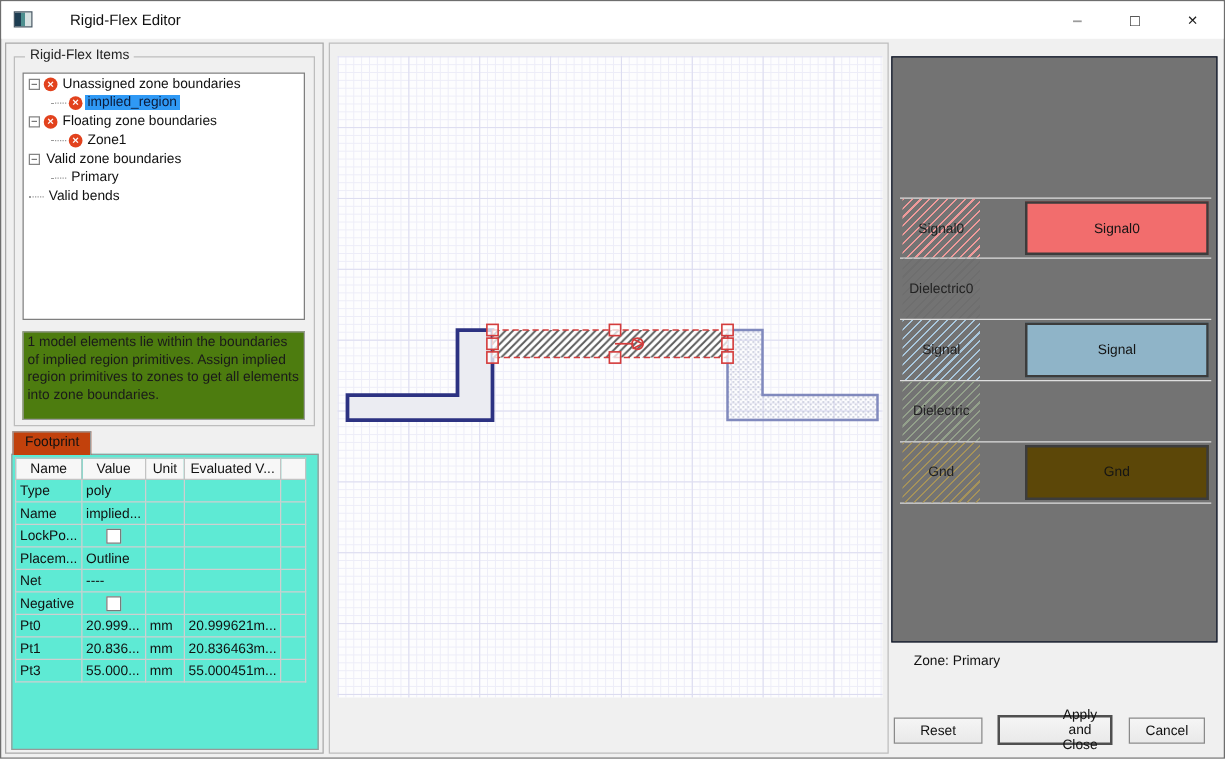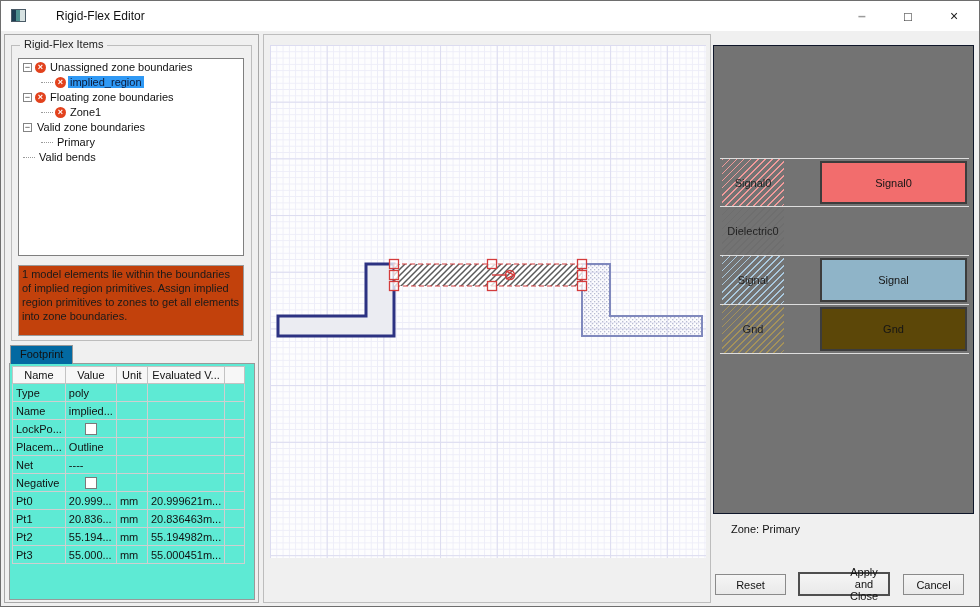--- a/index.html
+++ b/index.html
@@ -34,26 +34,26 @@
   .stub { display:inline-block; width:12px; border-top:1px dotted #9a9a9a; margin:0 2px 0 4px; flex:none; }
   .expander { display:inline-block; width:9px; height:9px; border:1px solid #848484; background:#fff;
               font-size:9px; line-height:7px; text-align:center; color:#333; margin:0 3px 0 4px; flex:none; }
   .err-icon { display:inline-block; width:11px; height:11px; border-radius:50%; background:#e2421d;
               color:#fff; font-size:9px; font-weight:bold; line-height:11px; text-align:center;
               margin-right:2px; flex:none; }
   .err-icon::before { content:"×"; }
   .tree-label { padding:0 2px; color:#111; }
   .tree-label.selected { background:#2f99f5; color:#0c1b3a; }
   .descbox { position:absolute; left:6px; top:219px; width:226px; height:71px;
-             border:1px solid #9a9a9a; background:#c2410c; font-size:11px; line-height:1.28;
+             border:1px solid #9a9a9a; background:#4d7c0f; font-size:11px; line-height:1.28;
              color:#1a1a1a; padding:1px 3px; }
 
   
   .fp-tab { position:absolute; left:5px; top:310px; height:19px; padding:2px 9px 0 9px;
-            background:#0369a1; border:1px solid #999; border-bottom:none; font-size:11px;
+            background:#c2410c; border:1px solid #999; border-bottom:none; font-size:11px;
             color:#111; z-index:2; }
   .fp-box { position:absolute; left:4px; top:328px; width:246px; height:237px;
             border:1px solid #999; background:#5eead4; }
   table.props { border-collapse:collapse; margin:2px 0 0 2px; table-layout:fixed; }
   table.props th { font-weight:normal; background:#f7f7f7; border:1px solid #c3c3c3;
                    font-size:11px; height:17px; text-align:center; color:#111; overflow:hidden; white-space:nowrap; }
   table.props td { border:1px solid #cfcfcf; font-size:11px; height:18px; padding:0 3px;
                    color:#111; overflow:hidden; white-space:nowrap; }
   .cb { width:12px; height:12px; border:1px solid #7a7a7a; background:#fff; margin:0 auto; }
 
@@ -225,27 +225,20 @@
               <td></td>
           </tr>
           <tr>
             <td>Pt1</td>
             <td>20.836...</td>
             <td>mm</td>
             <td>20.836463m...</td>
               <td></td>
           </tr>
           <tr>
-            <td>Pt2</td>
-            <td>55.194...</td>
-            <td>mm</td>
-            <td>55.194982m...</td>
-              <td></td>
-          </tr>
-          <tr>
             <td>Pt3</td>
             <td>55.000...</td>
             <td>mm</td>
             <td>55.000451m...</td>
               <td></td>
           </tr>
         </tbody>
       </table>
     </div>
   </div>
@@ -298,20 +291,23 @@
         <div class="layer-hatch" style="--hatch: #f09a9a;">Signal0</div>
         <div class="layer-box" style="background-color: rgb(242, 109, 109);">Signal0</div>
       </div>
       <div class="stack-row" style="height:49px">
         <div class="layer-hatch" style="--hatch: #6e6e6e;">Dielectric0</div>
       </div>
       <div class="stack-row" style="height:49px">
         <div class="layer-hatch" style="--hatch: #a9c8de;">Signal</div>
         <div class="layer-box" style="background-color: rgb(143, 180, 200);">Signal</div>
       </div>
+      <div class="stack-row" style="height:49px">
+        <div class="layer-hatch" style="--hatch: #93a08b;">Dielectric</div>
+      </div>
       <div class="stack-row" style="height:50px">
         <div class="layer-hatch" style="--hatch: #a5925a;">Gnd</div>
         <div class="layer-box" style="background-color: rgb(92, 71, 8);">Gnd</div>
       </div>
     </div>
   </div>
 
   <div class="zone-label">Zone: Primary</div>
 
   <button class="btn reset">Reset</button>

